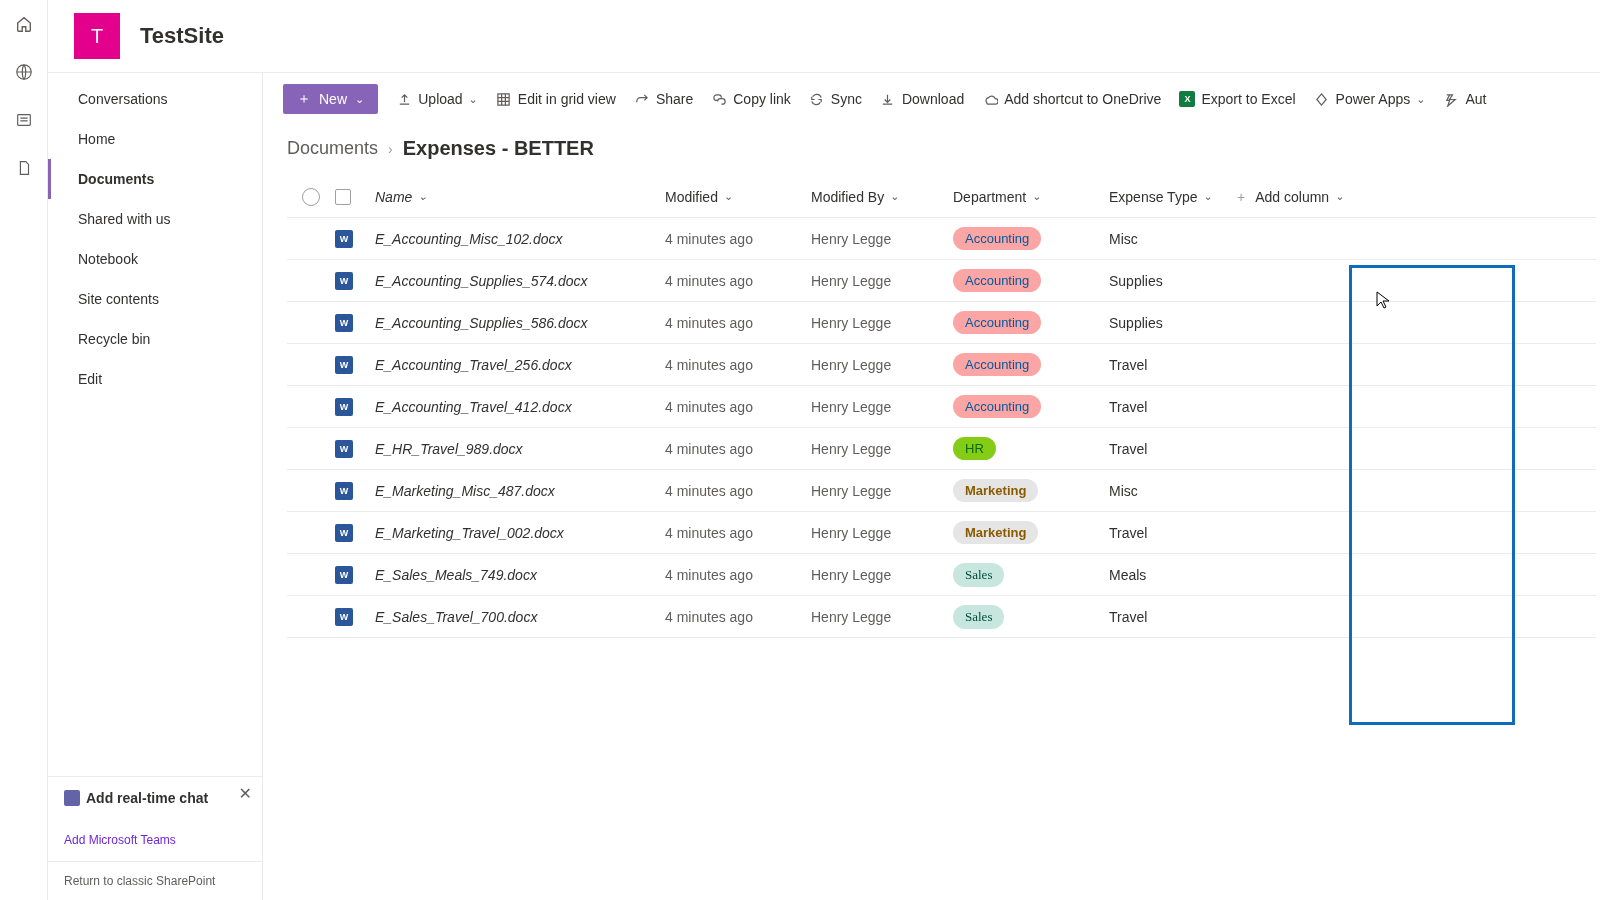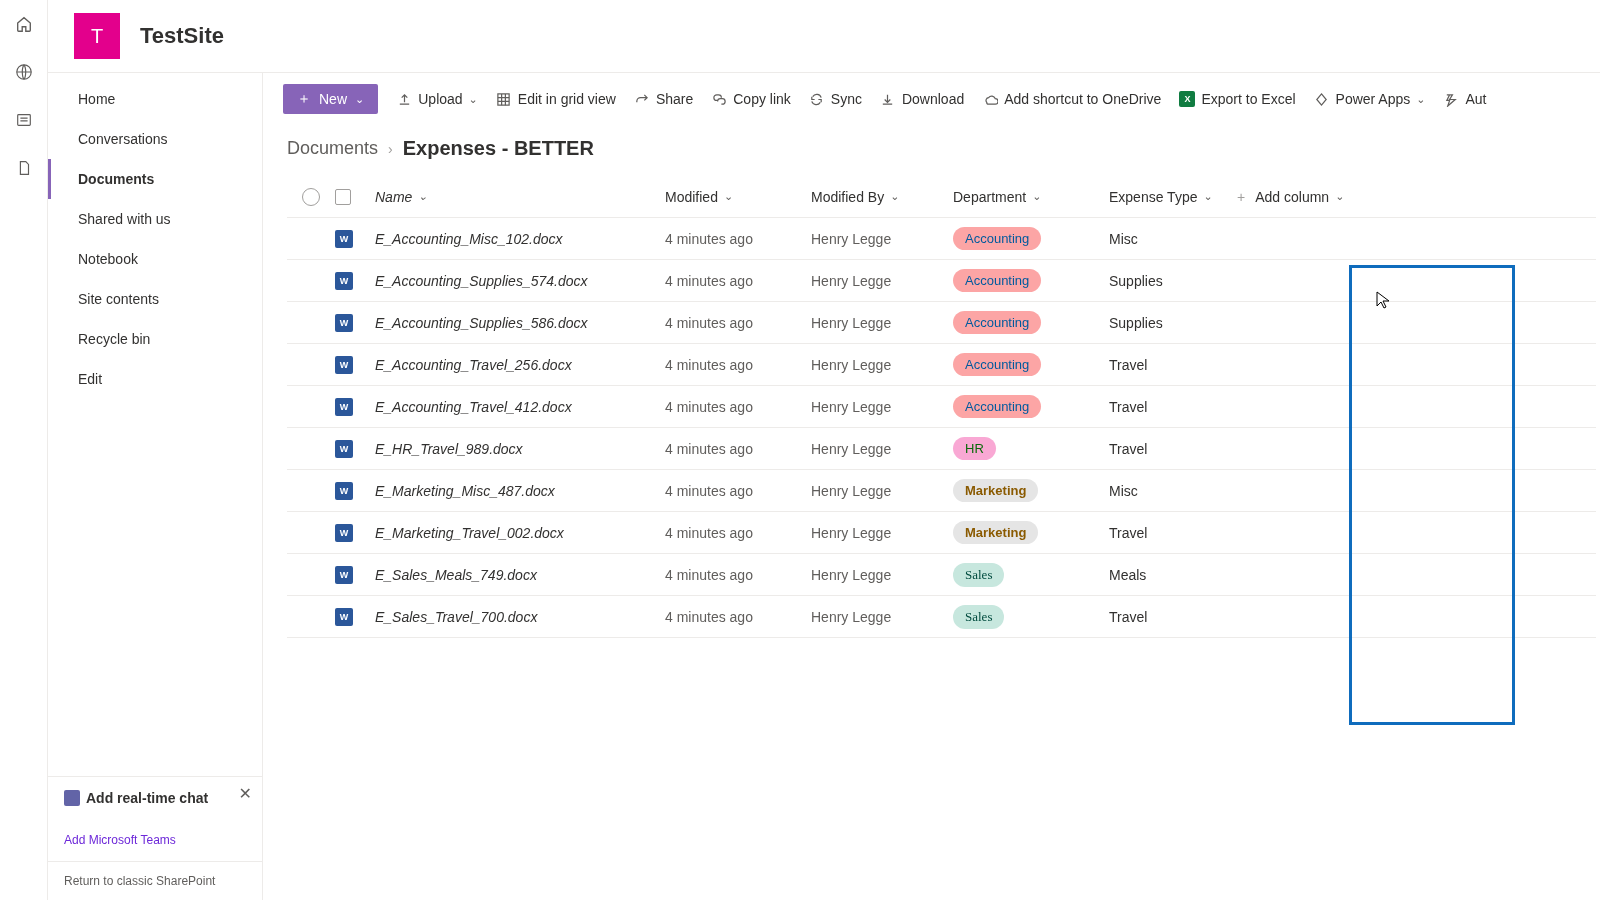--- a/index.html
+++ b/index.html
@@ -44,21 +44,21 @@
 .col-add { width: 140px; }
 .th { display: flex; align-items: center; gap: 6px; cursor: pointer; color: #323130; }
 .chev { color: #605e5c; font-size: 11px; }
 .circle { width: 18px; height: 18px; border: 1px solid #a19f9d; border-radius: 50%; }
 .fileicon-h { width: 16px; height: 16px; border: 1px solid #a19f9d; border-radius: 2px; }
 .docicon { width: 18px; height: 18px; background: #2b579a; color: #fff; font-size: 9px; font-weight: bold; display: flex; align-items: center; justify-content: center; border-radius: 2px; }
 .fname { cursor: pointer; }
 .trow .col-mod, .trow .col-modby { color: #605e5c; }
 .pill { display: inline-block; padding: 4px 12px; border-radius: 14px; font-size: 13px; }
 .pill-Accounting { background: #fca5a5; color: #005a9e; }
-.pill-HR { background: #f9a8d4; color: #0b6a0b; }
+.pill-HR { background: #84cc16; color: #0b6a0b; }
 .pill-Marketing { background: #e5e5e5; color: #8a5a00; font-weight: bold; }
 .pill-Sales { background: #c7e7de; color: #004b3e; font-family: Liberation Serif, serif; }
 .highlight-box { position: absolute; border: 3px solid #0f6cbd; pointer-events: none; }
 .cursor-arrow { position: absolute; width: 14px; height: 18px; pointer-events: none; }
 .addcol-plus { color: #a19f9d; margin-right: 4px; }
 .excel-icon { width: 16px; height: 16px; background: #107c41; color: #fff; font-size: 9px; font-weight: bold; display: flex; align-items: center; justify-content: center; border-radius: 2px; }
 .teams-icon { width: 16px; height: 16px; background: #6264a7; border-radius: 2px; display: inline-block; }
 .info-circle { display: inline-block; width: 12px; height: 12px; border: 1px solid #a19f9d; border-radius: 50%; font-size: 8px; text-align: center; line-height: 10px; color: #a19f9d; margin-left: 2px; }
 </style>
 </head>
@@ -92,22 +92,22 @@
 
   <div class="main-col">
     <div class="header">
       <div class="site-logo">T</div>
       <div class="site-title">TestSite</div>
     </div>
 
     <div class="body-row">
       <div class="sidebar">
         <div class="nav" id="nav-list">
+            <div class="nav-item">Conversations</div>
             <div class="nav-item">Home</div>
-            <div class="nav-item">Conversations</div>
             <div class="nav-item active">Documents</div>
             <div class="nav-item">Shared with us</div>
             <div class="nav-item">Notebook</div>
             <div class="nav-item">Site contents</div>
             <div class="nav-item">Recycle bin</div>
             <div class="nav-item">Edit</div>
           </div>
         <div class="promo">
           <span class="promo-close">✕</span>
           <div class="promo-title">

